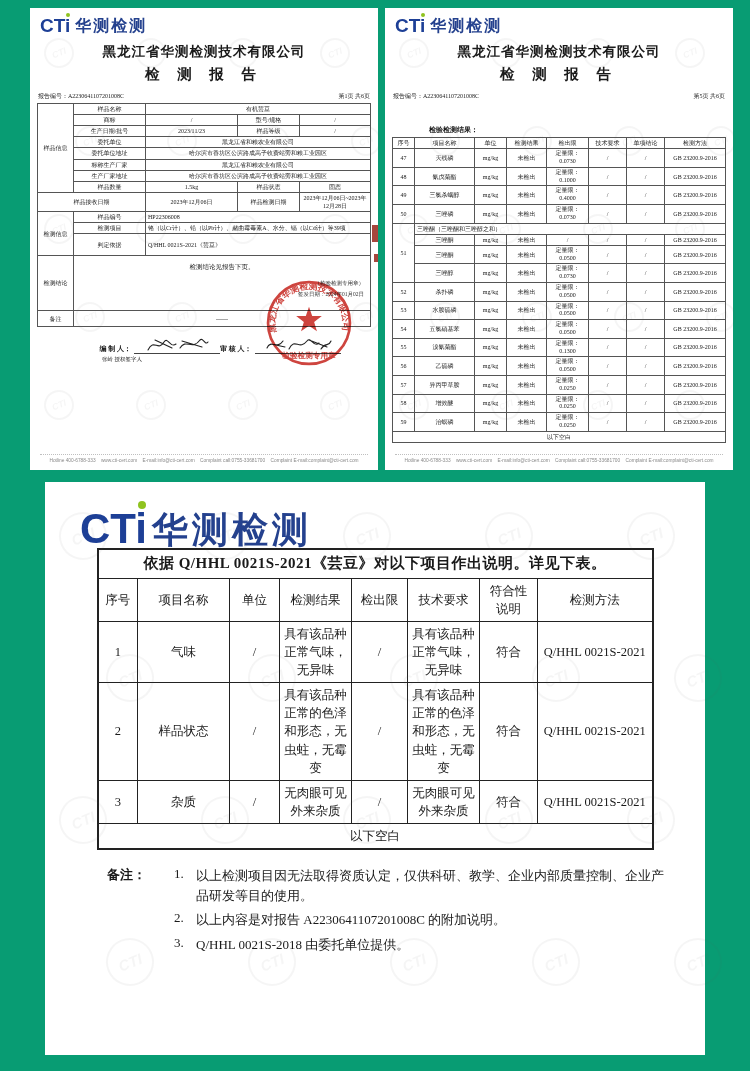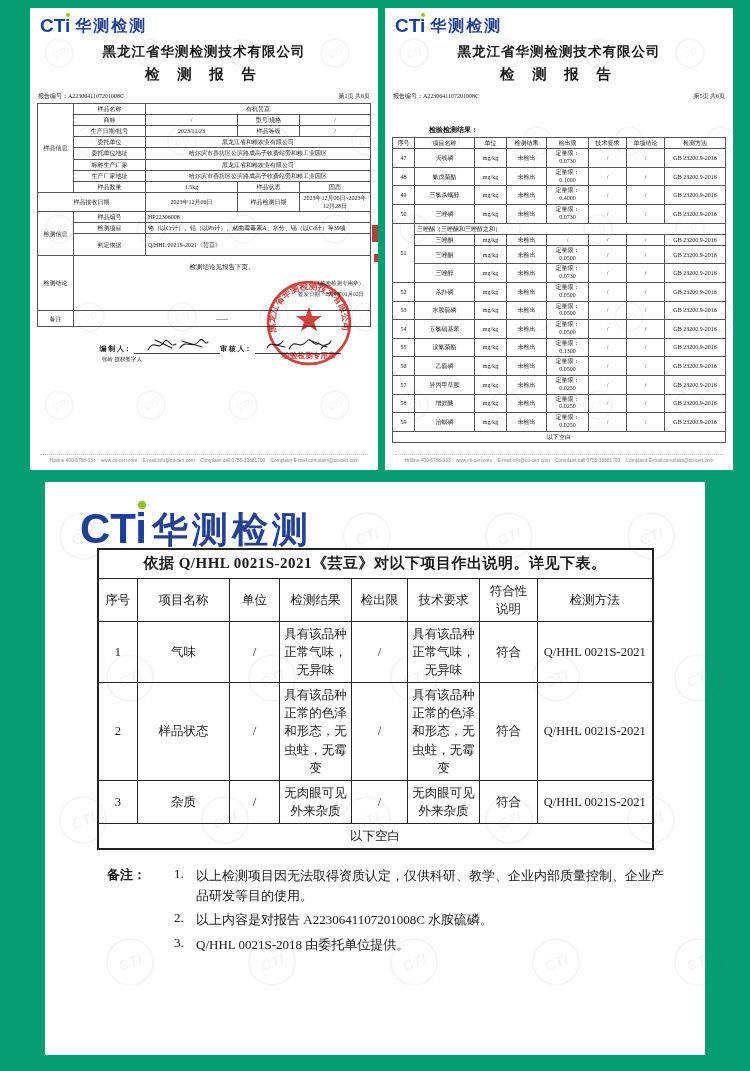--- a/index.html
+++ b/index.html
@@ -591,21 +591,21 @@
 
     <div class="remarks">
       <span class="rl">备注：</span>
       <div id="remark-list">
           <div class="remark-item">
             <span class="num">1.</span>
             <span class="txt">以上检测项目因无法取得资质认定，仅供科研、教学、企业内部质量控制、企业产品研发等目的使用。</span>
           </div>
           <div class="remark-item">
             <span class="num">2.</span>
-            <span class="txt">以上内容是对报告 A2230641107201008C 水胺硫磷。</span>
+            <span class="txt">以上内容是对报告 A2230641107201008C 的附加说明。</span>
           </div>
           <div class="remark-item">
             <span class="num">3.</span>
             <span class="txt">Q/HHL 0021S-2018 由委托单位提供。</span>
           </div>
         </div>
     </div>
   </div>
 
 </div>

